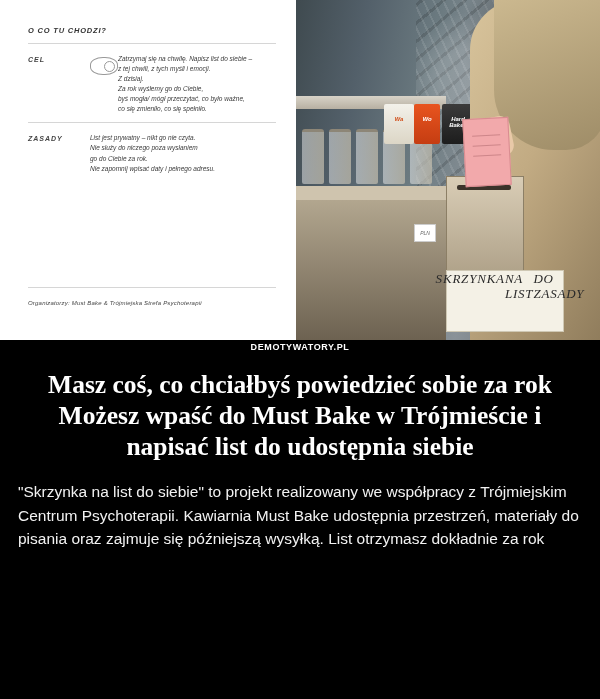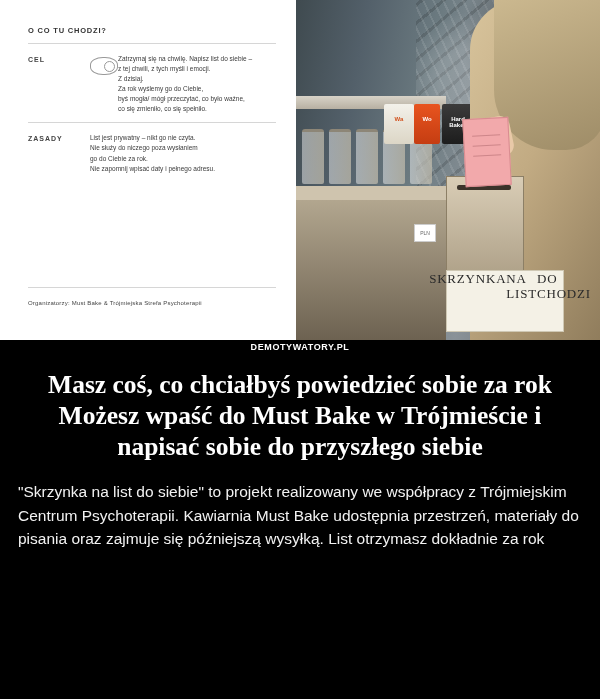--- a/index.html
+++ b/index.html
@@ -30,20 +30,21 @@
     overflow: hidden;
   }
   .photo {
     position: absolute;
     left: 0;
     top: 0;
     width: 600px;
     height: 243px;
     background: #4c1d95;
     display: flex;
+    font-style: italic;
   }
   
   .poster-wrap {
     position: relative;
     width: 296px;
     height: 340px;
     background: #ffffff;
     box-sizing: border-box;
     padding: 26px 20px 10px 28px;
   }
@@ -351,26 +352,26 @@
         </div>
         <div class="letter">
           <div class="letter-line" style="top:16px"></div>
           <div class="letter-line" style="top:26px"></div>
           <div class="letter-line" style="top:36px"></div>
         </div>
 
         <div class="sign">
           <div>SKRZYNKA</div>
           <div>NA LIST</div>
-          <div>DO CHODZI</div>
+          <div>DO ZASADY</div>
         </div>
       </div>
     </div>
 
     <div class="watermark">DEMOTYWATORY.PL</div>
   </div>
 
   <div class="content">
-    <h1 class="headline">Masz coś, co chciałbyś powiedzieć sobie za rok Możesz wpaść do Must Bake w Trójmieście i napisać sobie do przyszłego siebie</h1>
+    <h1 class="headline">Masz coś, co chciałbyś powiedzieć sobie za rok Możesz wpaść do Must Bake w Trójmieście i napisać list do udostępnia siebie</h1>
     <p class="body-text">"Skrzynka na list do siebie" to projekt realizowany we współpracy z Trójmiejskim Centrum Psychoterapii. Kawiarnia Must Bake udostępnia przestrzeń, materiały do pisania oraz zajmuje się późniejszą wysyłką. List otrzymasz dokładnie za rok</p>
   </div>
 
 </div>
 
 </body></html>

